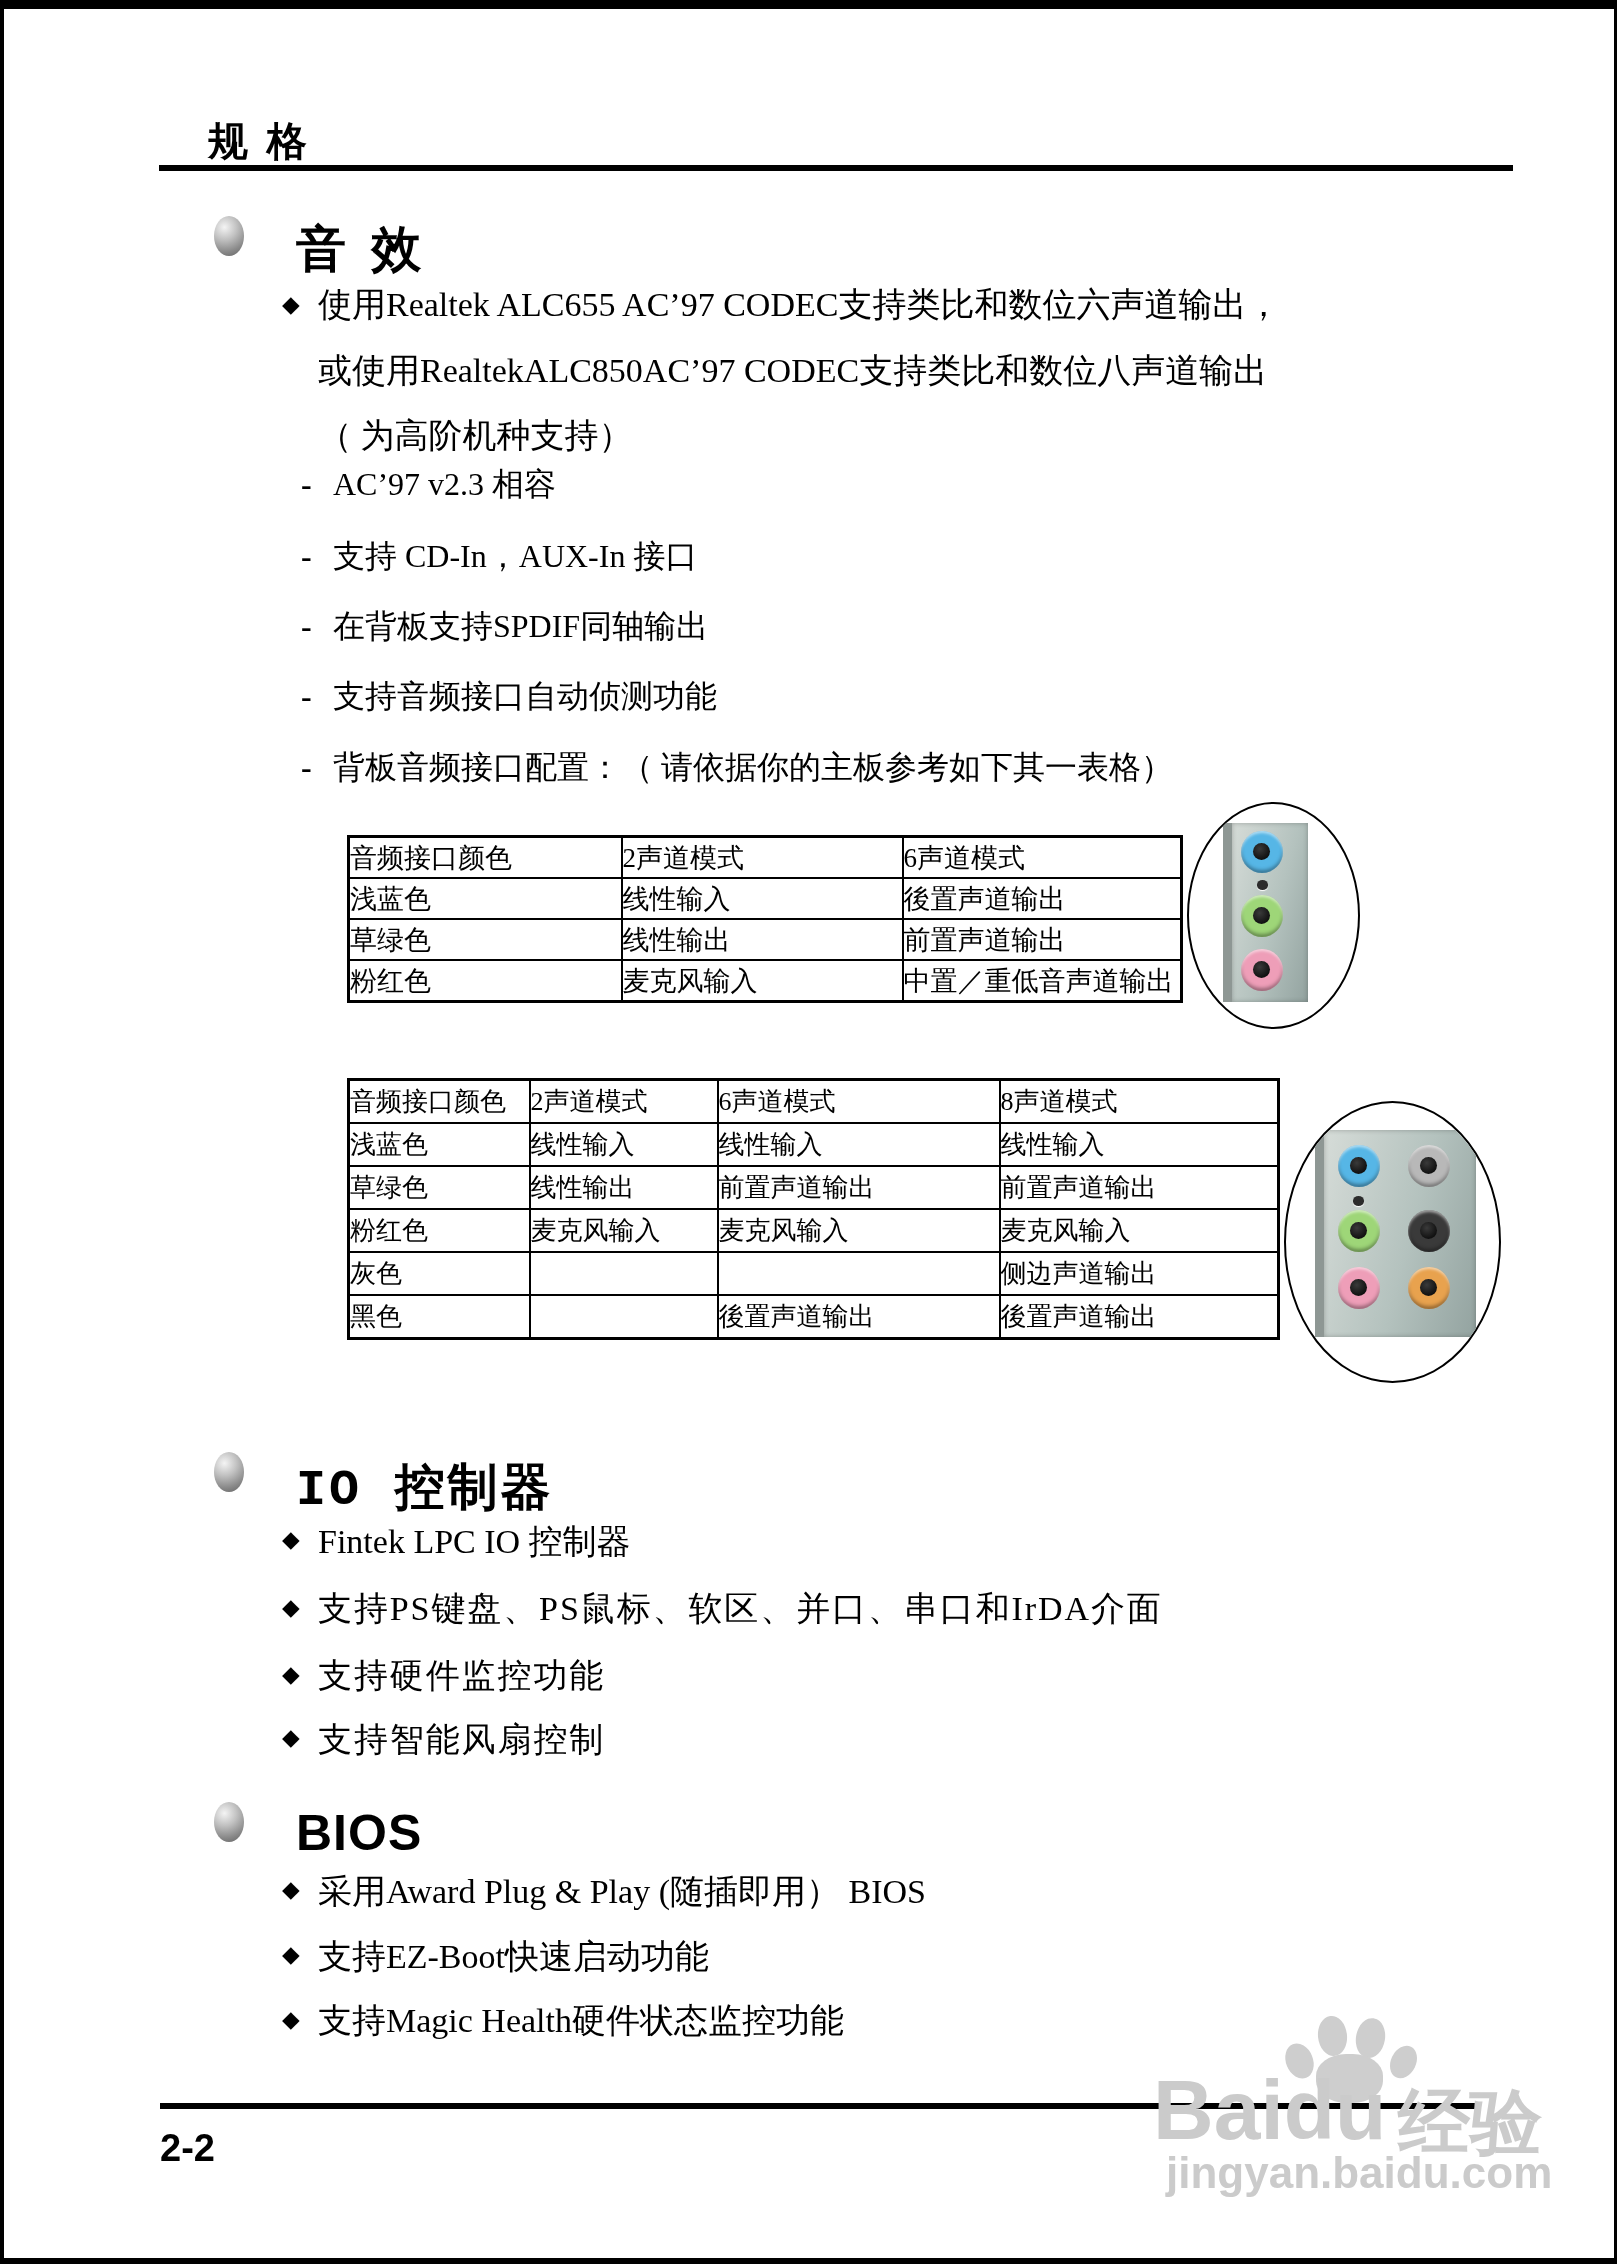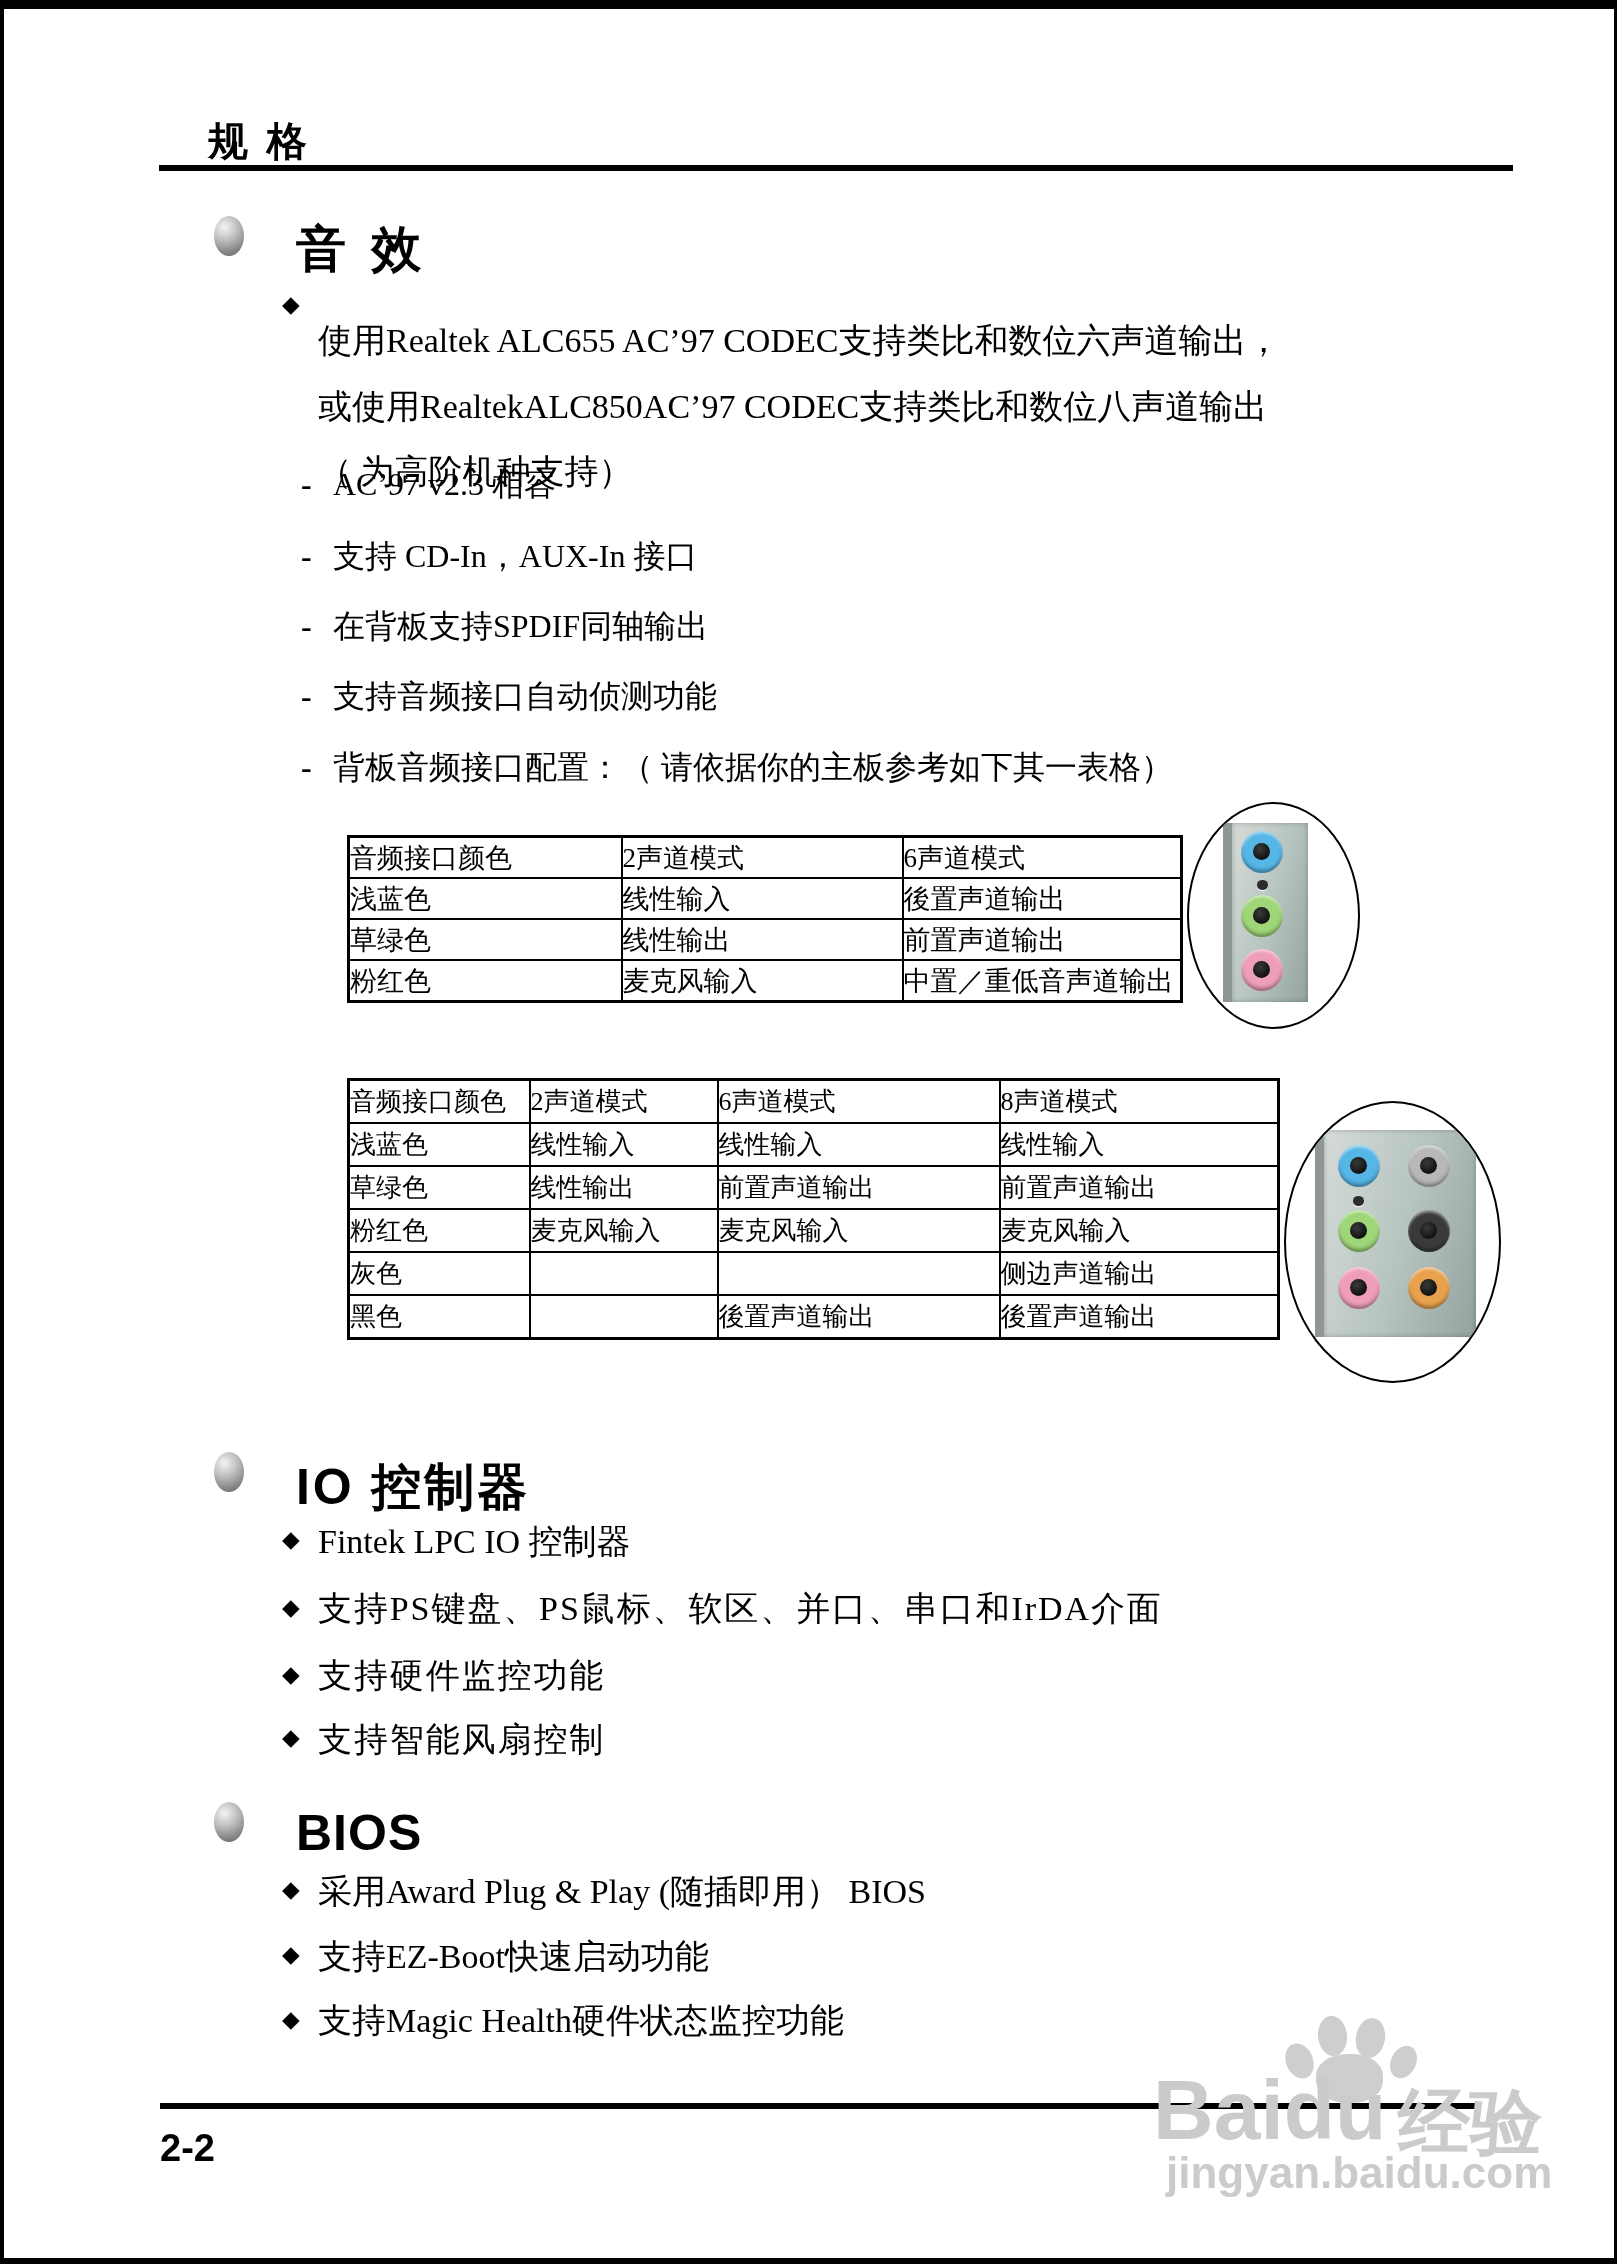--- a/index.html
+++ b/index.html
@@ -8,21 +8,21 @@
     font-family:"Liberation Serif","DejaVu Serif",serif;overflow:hidden;
   }
   .frame{position:absolute;inset:0;border:solid #000;border-width:9.5px 4.8px 7.6px 4.8px;pointer-events:none;}
   .hrule{position:absolute;background:#000;}
   .hdr-title{position:absolute;left:160px;top:114px;font-family:"Liberation Sans","DejaVu Sans",sans-serif;
     font-weight:bold;font-size:40px;letter-spacing:3.8px;margin-left:48px;}
   .sphere{position:absolute;width:30px;height:40px;border-radius:50%;
     background:radial-gradient(circle at 35% 28%, #f4f4f4 0%, #c2c2c2 35%, #8a8a8a 70%, #5f5f5f 100%);}
   .sec-title{position:absolute;font-family:"Liberation Sans","DejaVu Sans",sans-serif;font-weight:bold;font-size:50px;letter-spacing:5.7px;margin-left:28px;}
   .diamond{position:absolute;font-size:23px;line-height:23px;}
-  .txt{position:absolute;font-size:34px;white-space:nowrap;margin-top:36px;}
+  .txt{position:absolute;font-size:34px;white-space:nowrap;}
   .dash-item{position:absolute;font-size:32px;white-space:nowrap;}
   .dash-item .dash{display:inline-block;width:32px;font-weight:bold;}
   table.cfg{position:absolute;border-collapse:collapse;table-layout:fixed;background:#fff;border:3.8px solid #000;}
   table.cfg td{border:2.9px solid #000;vertical-align:middle;font-size:27px;
     white-space:nowrap;overflow:hidden;padding:0;}
   table.t1 td{height:39px;}
   table.t2 td{height:41px;font-size:26px;}
   .oval{position:absolute;border:2.9px solid #000;border-radius:50%;background:#fff;overflow:hidden;}
   .plate{position:absolute;background:linear-gradient(105deg,#d6dcd8 0%,#b4c2be 55%,#93a3a0 100%);
     border-left:9.5px solid #8e9794;box-shadow:inset 0 0 5.7px rgba(0,0,0,.25);}
@@ -164,21 +164,21 @@
   <div class="jack jack-blue" style="left:52px;top:42px;"></div>
   <div class="jack jack-gray" style="left:122px;top:42px;"></div>
   <div class="pinhole" style="left:67px;top:93px;"></div>
   <div class="jack jack-green" style="left:52px;top:107px;"></div>
   <div class="jack jack-black" style="left:122px;top:107px;"></div>
   <div class="jack jack-pink" style="left:52px;top:164px;"></div>
   <div class="jack jack-orange" style="left:122px;top:164px;"></div>
 </div>
 
 <div class="sphere" style="left:214px;top:1452px;"></div>
-<div class="sec-title" style="left:268px;top:1454px;letter-spacing:2.9px;">IO 控制器</div>
+<div class="sec-title" style="left:268px;top:1454px;letter-spacing:2.9px;font-family:Liberation Mono, monospace;">IO 控制器</div>
 
 <div class="diamond" style="left:282px;top:1528px;">◆</div>
 <div class="dash-item" style="left:318px;top:1519px;font-size:34px;text-align:center;">Fintek LPC IO 控制器</div>
 <div class="diamond" style="left:282px;top:1596px;">◆</div>
 <div class="dash-item" style="left:318px;top:1586px;font-size:34px;letter-spacing:1.9px;">支持PS键盘、PS鼠标、软区、并口、串口和IrDA介面</div>
 <div class="diamond" style="left:282px;top:1663px;">◆</div>
 <div class="dash-item" style="left:318px;top:1653px;font-size:34px;letter-spacing:1.9px;">支持硬件监控功能</div>
 <div class="diamond" style="left:282px;top:1726px;">◆</div>
 <div class="dash-item" style="left:318px;top:1717px;font-size:34px;letter-spacing:1.9px;">支持智能风扇控制</div>
 

